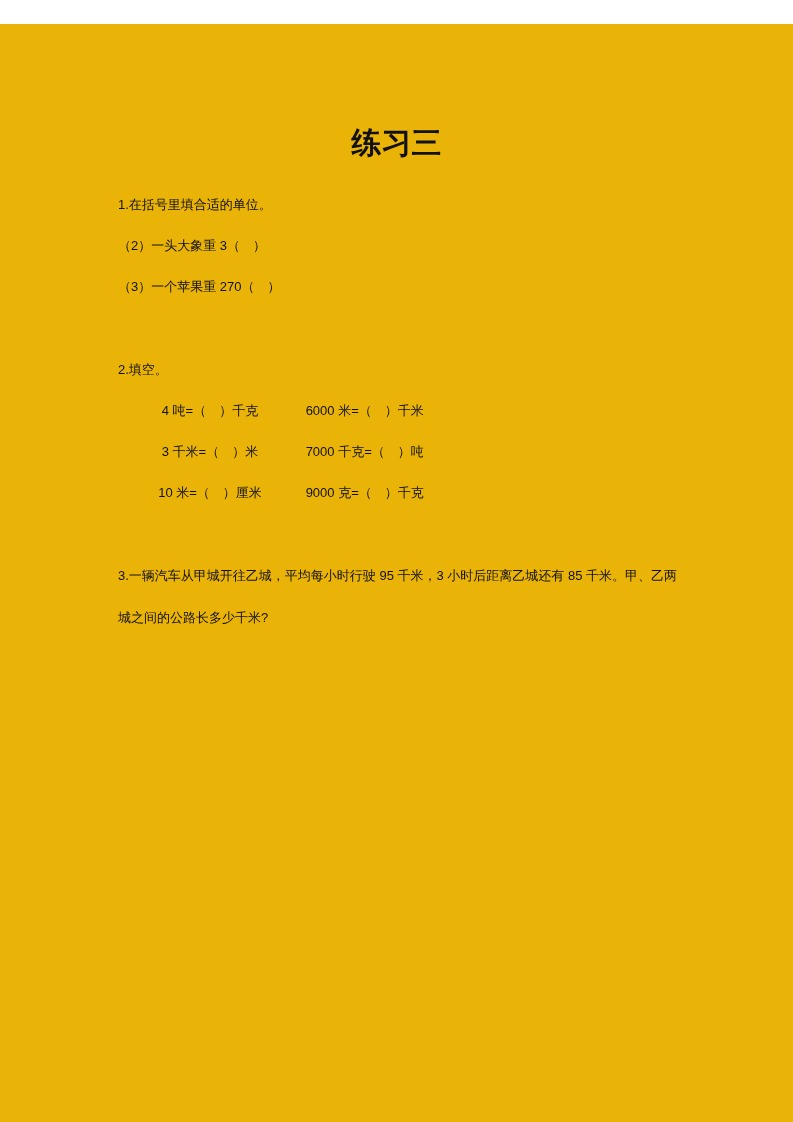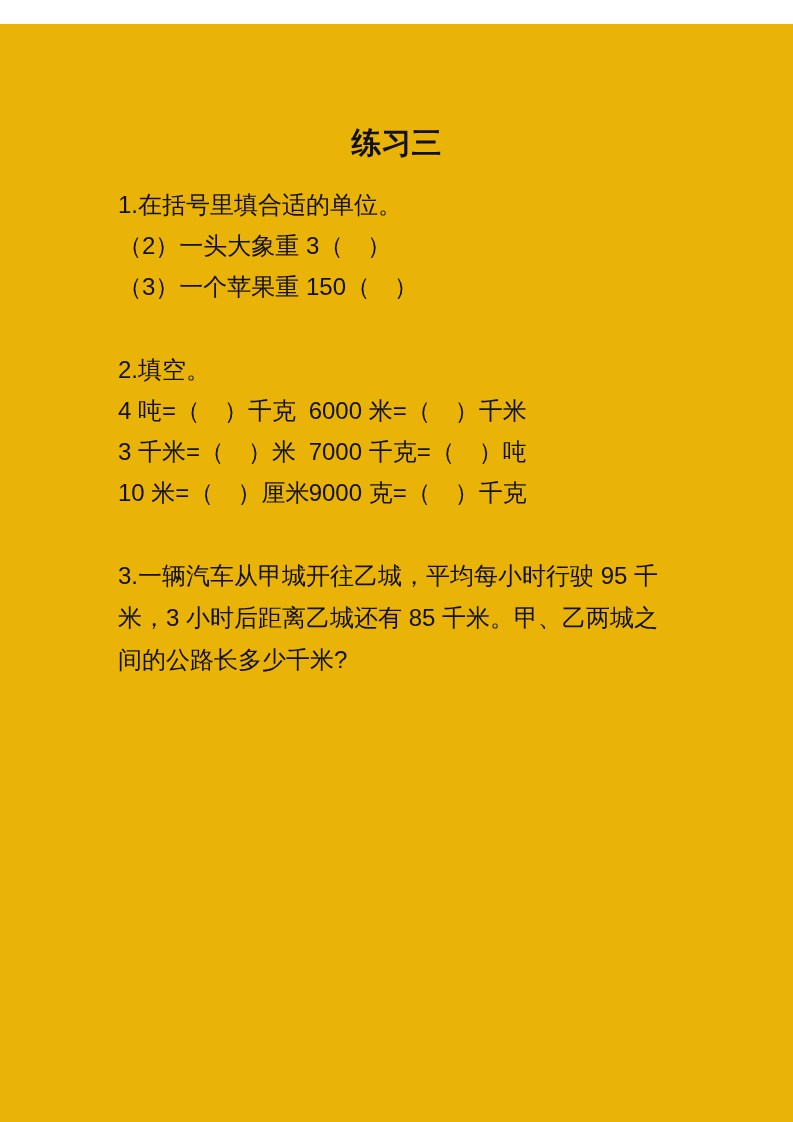--- a/index.html
+++ b/index.html
@@ -21,53 +21,54 @@
       margin: 97px 0 0 0;
       padding: 0;
       text-align: center;
       font-size: 30px;
       line-height: 44px;
       font-weight: bold;
       color: #111111;
     }
     .content {
       margin: 19px 110px 0 118px;
-      font-size: 24px;
+      font-size: 13px;
       color: #111111;
     }
     .line {
       line-height: 41px;
       white-space: nowrap;
     }
     .section + .section {
       margin-top: 42px;
     }
     .fill-row .col-left {
       display: inline-block;
       width: 184px;
+      text-align: center;
     }
     .problem {
       width: 563px;
       line-height: 42px;
       white-space: normal;
     }
   </style>
 </head>
 <body>
 
 <div class="page">
 
   <h1 class="doc-title">练习三</h1>
 
   <div class="content">
 
     <div class="section">
       <div class="line">1.在括号里填合适的单位。</div>
       <div class="line">（2）一头大象重 3（　）</div>
-      <div class="line">（3）一个苹果重 150（　）</div>
+      <div class="line">（3）一个苹果重 270（　）</div>
     </div>
 
     <div class="section">
       <div class="line">2.填空。</div>
       <div class="line fill-row">
         <span class="col-left">4 吨=（　）千克</span>
         <span class="col-right">6000 米=（　）千米</span>
       </div>
       <div class="line fill-row">
         <span class="col-left">3 千米=（　）米</span>

